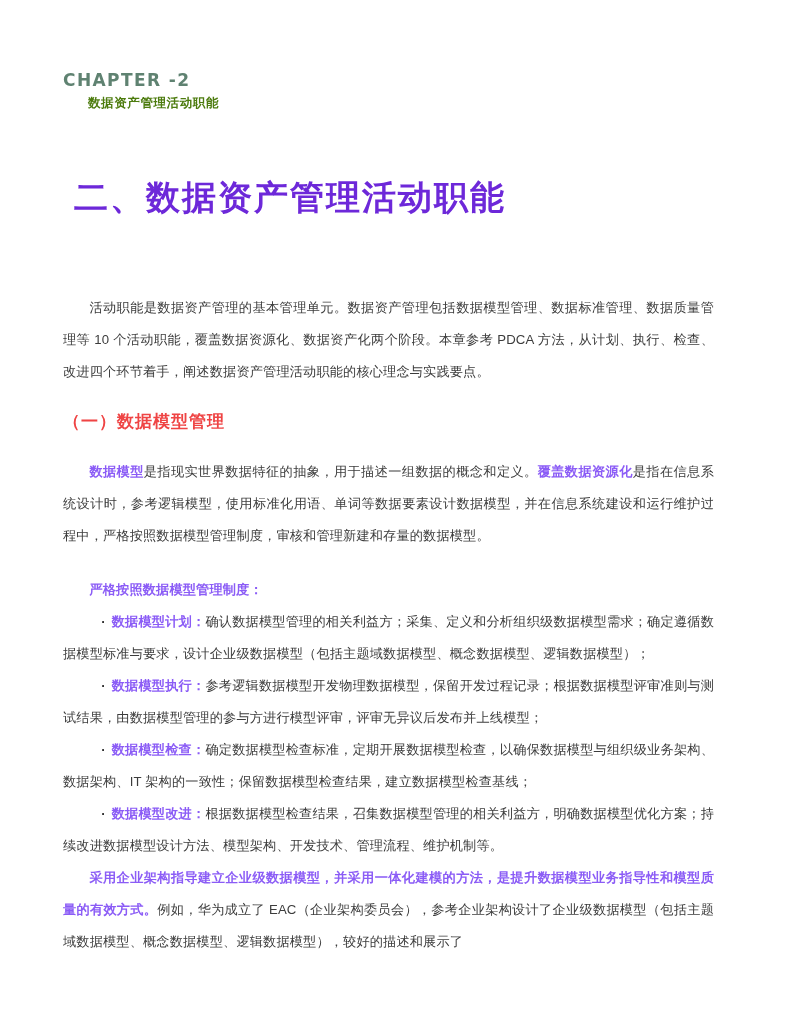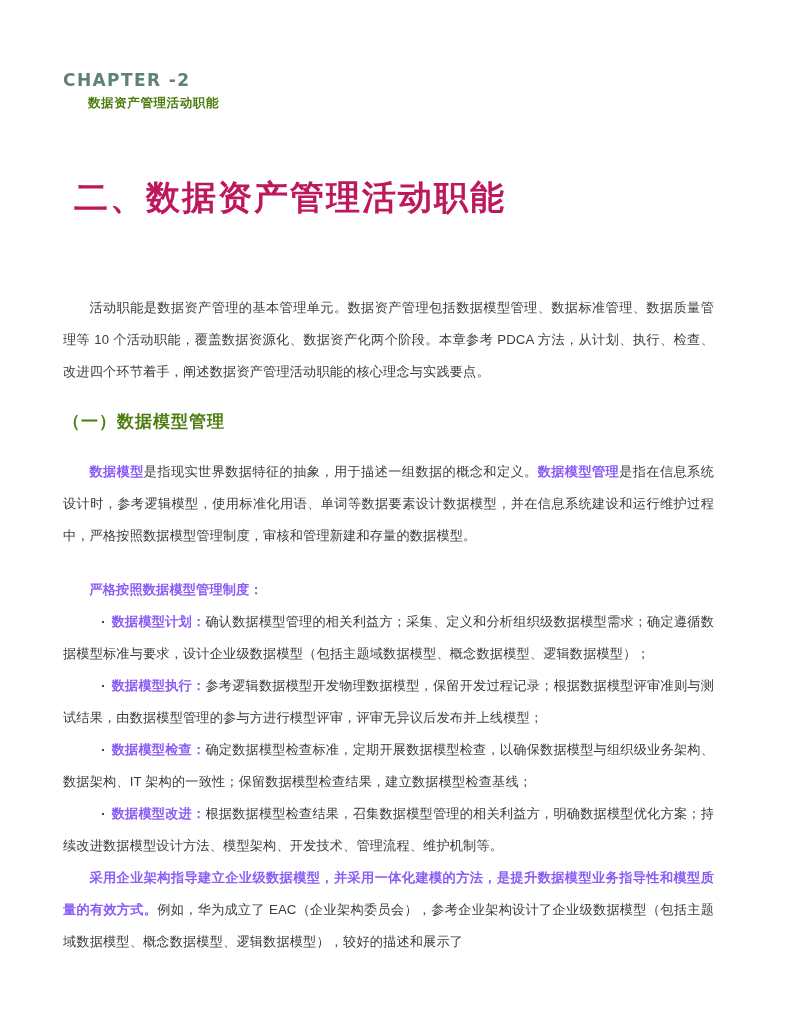--- a/index.html
+++ b/index.html
@@ -56,21 +56,21 @@
   
   .main-title {
     position: absolute;
     left: 74px;
     top: 176px;
     margin: 0;
     font-family: "Liberation Sans", "DejaVu Sans", sans-serif;
     font-weight: 700;
     font-size: 34px;
     letter-spacing: 2px;
-    color: #be185d;
+    color: #6d28d9;
     line-height: 1.25;
     white-space: nowrap;
   }
 
   
   .content {
     position: absolute;
     left: 63px;
     top: 292px;
     width: 651px;
@@ -87,21 +87,21 @@
   }
   p.body.indent { text-indent: 2em; }
   .gap-md { height: 22px; }
 
   
   .section-heading {
     margin: 0;
     font-family: "Liberation Sans", "DejaVu Sans", sans-serif;
     font-weight: 700;
     font-size: 17px;
-    color: #4d7c0f;
+    color: #ef4444;
     letter-spacing: 1px;
     line-height: 1.4;
     white-space: nowrap;
   }
 
   
   .bullet {
     margin: 0;
     font-size: 13.2px;
     line-height: 32px;
@@ -137,21 +137,21 @@
   <div class="content">
 
     <p class="body indent">活动职能是数据资产管理的基本管理单元。数据资产管理包括数据模型管理、数据标准管理、数据质量管理等 10 个活动职能，覆盖数据资源化、数据资产化两个阶段。本章参考 PDCA 方法，从计划、执行、检查、改进四个环节着手，阐述数据资产管理活动职能的核心理念与实践要点。</p>
 
     <div class="gap-md"></div>
 
     <h2 class="section-heading">（一）数据模型管理</h2>
 
     <div class="gap-md"></div>
 
-    <p class="body indent"><b>数据模型</b><span>是指现实世界数据特征的抽象，用于描述一组数据的概念和定义。</span><b>数据模型管理</b><span>是指在信息系统设计时，参考逻辑模型，使用标准化用语、单词等数据要素设计数据模型，并在信息系统建设和运行维护过程中，严格按照数据模型管理制度，审核和管理新建和存量的数据模型。</span></p>
+    <p class="body indent"><b>数据模型</b><span>是指现实世界数据特征的抽象，用于描述一组数据的概念和定义。</span><b>覆盖数据资源化</b><span>是指在信息系统设计时，参考逻辑模型，使用标准化用语、单词等数据要素设计数据模型，并在信息系统建设和运行维护过程中，严格按照数据模型管理制度，审核和管理新建和存量的数据模型。</span></p>
 
     <div class="gap-md"></div>
 
     <p class="body indent"><b>严格按照数据模型管理制度：</b></p>
 
     <p class="bullet"><span class="dot">·</span> <b>数据模型计划：</b><span>确认数据模型管理的相关利益方；采集、定义和分析组织级数据模型需求；确定遵循数据模型标准与要求，设计企业级数据模型（包括主题域数据模型、概念数据模型、逻辑数据模型）；</span></p>
 
     <p class="bullet"><span class="dot">·</span> <b>数据模型执行：</b><span>参考逻辑数据模型开发物理数据模型，保留开发过程记录；根据数据模型评审准则与测试结果，由数据模型管理的参与方进行模型评审，评审无异议后发布并上线模型；</span></p>
 
     <p class="bullet"><span class="dot">·</span> <b>数据模型检查：</b><span>确定数据模型检查标准，定期开展数据模型检查，以确保数据模型与组织级业务架构、数据架构、IT 架构的一致性；保留数据模型检查结果，建立数据模型检查基线；</span></p>

